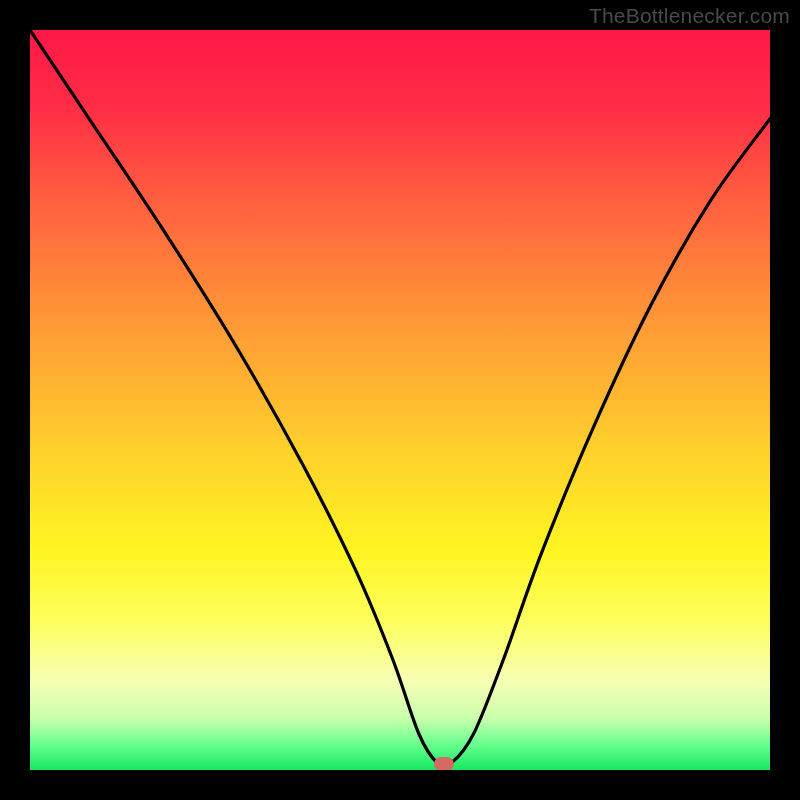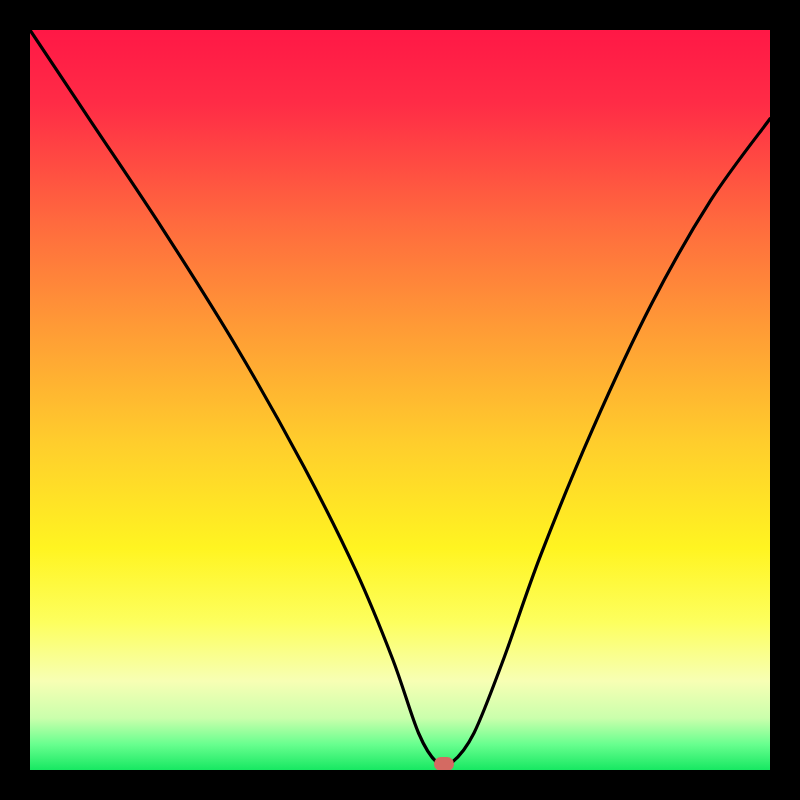--- a/index.html
+++ b/index.html
@@ -69,20 +69,21 @@
     left: 0; top: 0;
     width: 100%;
     height: 100%;
     z-index: 20;
   }
 </style>
 </head>
 <body>
 
 <div class="frame">
+  <div class="watermark">TheBottlenecker.com</div>
 
   <div class="plot-area">
     <div class="grad-main"></div>
 
     <svg class="curve" viewBox="0 0 740 740" preserveAspectRatio="none">
       <path id="curve-path" fill="none" stroke="#000" stroke-width="3.2" stroke-linecap="round" stroke-linejoin="round" d="M 0.00 0.00 C 9.87 14.80 37.00 55.50 59.20 88.80 C 81.40 122.10 108.53 161.57 133.20 199.80 C 157.87 238.03 183.77 278.73 207.20 318.20 C 230.63 357.67 254.07 399.60 273.80 436.60 C 293.53 473.60 310.80 508.13 325.60 540.20 C 340.40 572.27 352.12 601.87 362.60 629.00 C 373.08 656.13 381.10 685.73 388.50 703.00 C 395.90 720.27 401.45 727.67 407.00 732.60 C 412.55 737.53 415.63 737.53 421.80 732.60 C 427.97 727.67 435.37 720.27 444.00 703.00 C 452.63 685.73 462.50 658.60 473.60 629.00 C 484.70 599.40 495.80 563.63 510.60 525.40 C 525.40 487.17 543.90 441.53 562.40 399.60 C 580.90 357.67 601.87 312.03 621.60 273.80 C 641.33 235.57 661.07 201.03 680.80 170.20 C 700.53 139.37 730.13 102.37 740.00 88.80 "></path>
     </svg>
 
     <div class="marker" id="marker" style="left: 414.4px; top: 734.08px;"></div>
   </div>

